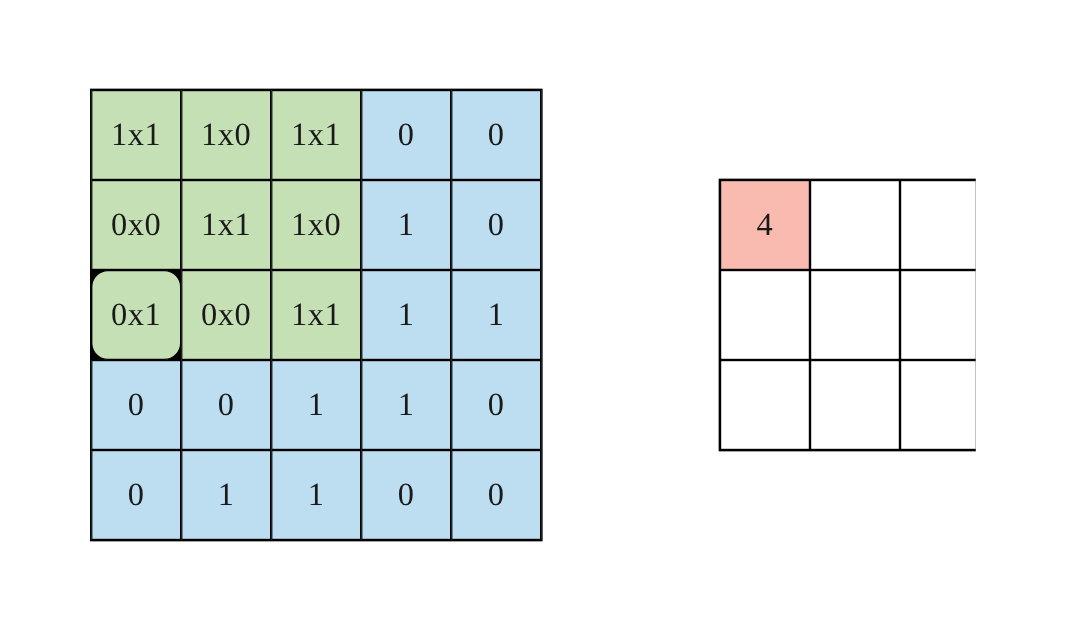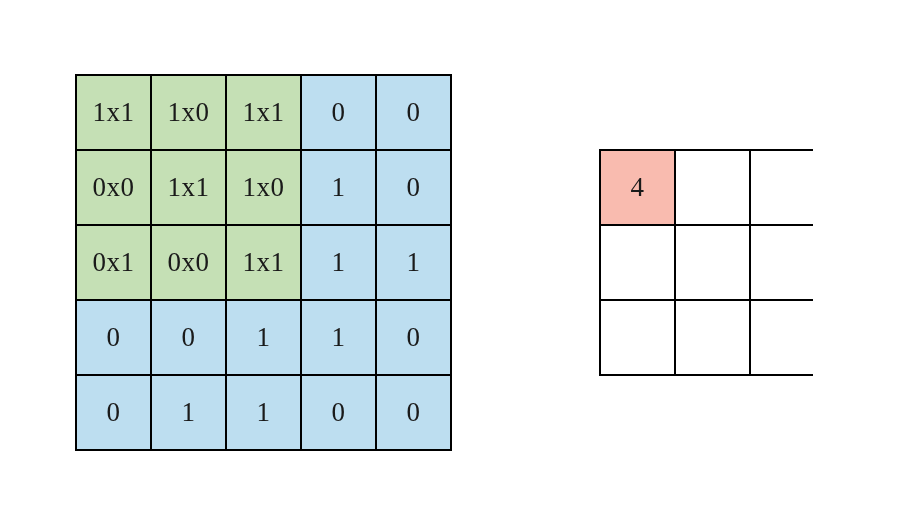--- a/index.html
+++ b/index.html
@@ -54,21 +54,21 @@
       <div class="cell" style="background: rgb(197, 224, 181);">1x1</div>
       <div class="cell" style="background: rgb(197, 224, 181);">1x0</div>
       <div class="cell" style="background: rgb(197, 224, 181);">1x1</div>
       <div class="cell" style="background: rgb(189, 222, 240);">0</div>
       <div class="cell" style="background: rgb(189, 222, 240);">0</div>
       <div class="cell" style="background: rgb(197, 224, 181);">0x0</div>
       <div class="cell" style="background: rgb(197, 224, 181);">1x1</div>
       <div class="cell" style="background: rgb(197, 224, 181);">1x0</div>
       <div class="cell" style="background: rgb(189, 222, 240);">1</div>
       <div class="cell" style="background: rgb(189, 222, 240);">0</div>
-      <div class="cell" style="background: rgb(197, 224, 181);">0x1</div>
+      <div class="cell" style="background: rgb(197, 224, 181); border-radius: 14px;">0x1</div>
       <div class="cell" style="background: rgb(197, 224, 181);">0x0</div>
       <div class="cell" style="background: rgb(197, 224, 181);">1x1</div>
       <div class="cell" style="background: rgb(189, 222, 240);">1</div>
       <div class="cell" style="background: rgb(189, 222, 240);">1</div>
       <div class="cell" style="background: rgb(189, 222, 240);">0</div>
       <div class="cell" style="background: rgb(189, 222, 240);">0</div>
       <div class="cell" style="background: rgb(189, 222, 240);">1</div>
       <div class="cell" style="background: rgb(189, 222, 240);">1</div>
       <div class="cell" style="background: rgb(189, 222, 240);">0</div>
       <div class="cell" style="background: rgb(189, 222, 240);">0</div>

